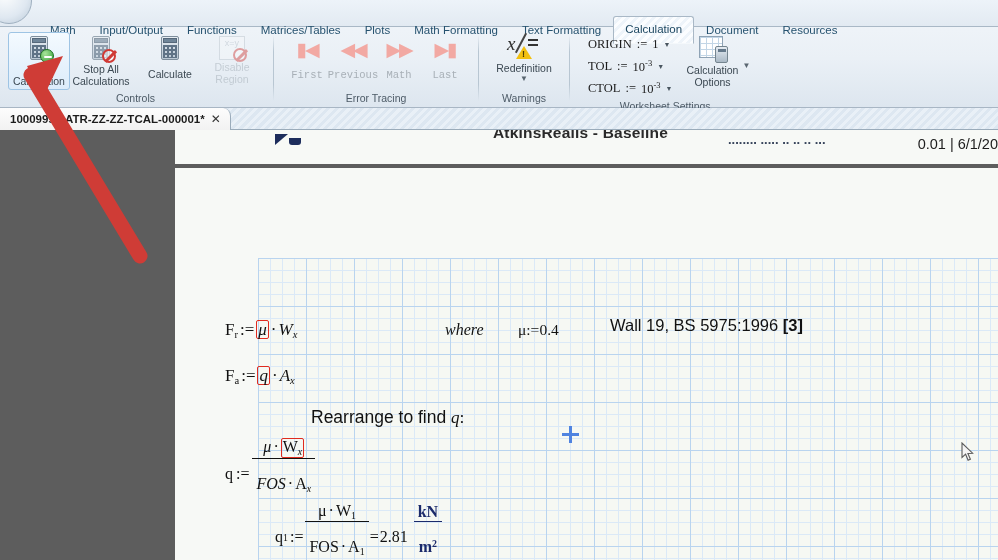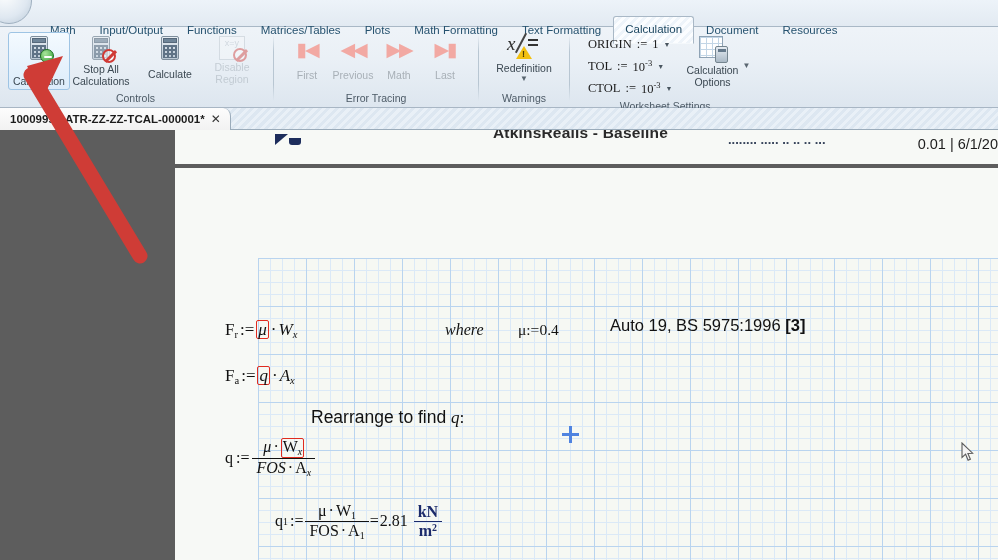--- a/index.html
+++ b/index.html
@@ -78,21 +78,21 @@
   .badge.green:after { content:""; position:absolute; left:3px; top:5.5px; width:8px; height:2.5px; background:#fff; border-radius:1px; }
   .badge.ban { border: 2.5px solid #d03a36; background: rgba(255,255,255,.55); border-radius: 50%; }
   .badge.ban:after { content:""; position:absolute; left:-1px; top:3.5px; width:15px; height:2.5px; background:#d03a36; transform: rotate(-45deg); }
   .xyicon {
     width: 26px; height: 24px; border: 1px solid #b9c2ca; background: #f6f8fa;
     font-size: 9px; color: #b0bac3; display:flex; align-items:flex-start; justify-content:center; position: relative;
   }
 
   .navbtn { width: 46px; display:flex; flex-direction:column; align-items:center; padding-top:8px; cursor: default; }
   .navbtn .gl { font-size: 19px; color: #f2a9a3; line-height: 20px; letter-spacing: -2px; }
-  .navbtn .lbl { font-size: 10.5px; color: #a8b0b7; margin-top: 9px; }
+  .navbtn .lbl { font-size: 10.5px; color: #a8b0b7; margin-top: 9px; font-family: Liberation Mono, monospace; }
 
   .redefbtn { width: 70px; display:flex; flex-direction:column; align-items:center; padding-top:2px; cursor: default;}
   .redef-ico { position: relative; width: 34px; height: 26px; font-family: "Liberation Serif", serif; }
   .redef-ico .xg { position:absolute; left:0; top:-1px; font-size: 19px; font-style: italic; color:#2c2c2c; }
   .redef-ico .slash { position:absolute; left:13px; top:-2px; width:2px; height:22px; background:#444; transform: rotate(28deg); }
   .redef-ico .d1 { position:absolute; left:21px; top:5px; width:10px; height:2px; background:#333; }
   .redef-ico .d2 { position:absolute; left:21px; top:10px; width:10px; height:2px; background:#333; }
   .warn-tri {
     position: absolute; left: 9px; top: 12px; width: 0; height: 0;
     border-left: 8px solid transparent; border-right: 8px solid transparent; border-bottom: 13px solid #f2c010;
@@ -162,21 +162,21 @@
   }
 
   .mathitem { position: absolute; white-space: nowrap; font-family: "Liberation Serif", serif; color: #111; }
   .sub { font-size: .62em; vertical-align: -0.28em; }
   .sup { font-size: .62em; vertical-align: 0.55em; }
   .ital { font-style: italic; }
   .redbox { border: 1.6px solid #e02b1f; border-radius: 2px; padding: 0 1px; display:inline-block; line-height: 1.02; }
 
   .frac { display: inline-block; vertical-align: middle; text-align: center; }
   .frac .num { display:block; padding: 0 4px; }
-  .frac .den { display:block; border-top: 1.6px solid #111; padding: 0 4px; }
+  .frac .den { display:block; border-top: 1.6px solid #111; padding: 16px 4px; }
 
   .note {
     position: absolute; left: 540px; top: 480px; width: 470px;
     font-family: "Liberation Sans", sans-serif; font-size: 15.5px; color: #1a1a1a; line-height: 24px;
   }
 
   .crosshair { position: absolute; width: 17px; height: 17px; }
   .crosshair:before { content:""; position:absolute; left:0; top:7px; width:17px; height:2.5px; background:#4f83e0; }
   .crosshair:after { content:""; position:absolute; left:7px; top:0; width:2.5px; height:17px; background:#4f83e0; }
 
@@ -375,21 +375,21 @@
         <span>F</span><span class="sub">r</span><span style="margin:0 2px">:=</span><span class="redbox ital">μ</span><span style="margin:0 2px">·</span><span class="ital">W</span><span class="sub ital">x</span>
       </div>
 
       <div class="mathitem ital" style="left:270px; top:153px; font-size:16px;"><span>where</span></div>
 
       <div class="mathitem" style="left:343px; top:153px; font-size:15.5px;">
         <span>μ</span><span>:=</span><span>0.4</span>
       </div>
 
       <div class="mathitem" style="left:435px; top:148px; font-family:'Liberation Sans',sans-serif; font-size:16.5px; color:#111;">
-        <span>Auto 19, BS 5975:1996</span>
+        <span>Wall 19, BS 5975:1996</span>
         <b>[3]</b>
       </div>
 
       <div class="mathitem" style="left:50px; top:198px; font-size:17px;">
         <span>F</span><span class="sub">a</span><span style="margin:0 2px">:=</span><span class="redbox ital">q</span><span style="margin:0 2px">·</span><span class="ital">A</span><span class="sub ital">x</span>
       </div>
 
       <div class="mathitem" style="left:136px; top:239px; font-family:'Liberation Sans',sans-serif; font-size:17.5px;">
         <span>Rearrange to find</span>
         <span class="ital" style="font-family:'Liberation Serif',serif;font-size:17px">q</span><span style="font-family:'Liberation Serif',serif">:</span>

